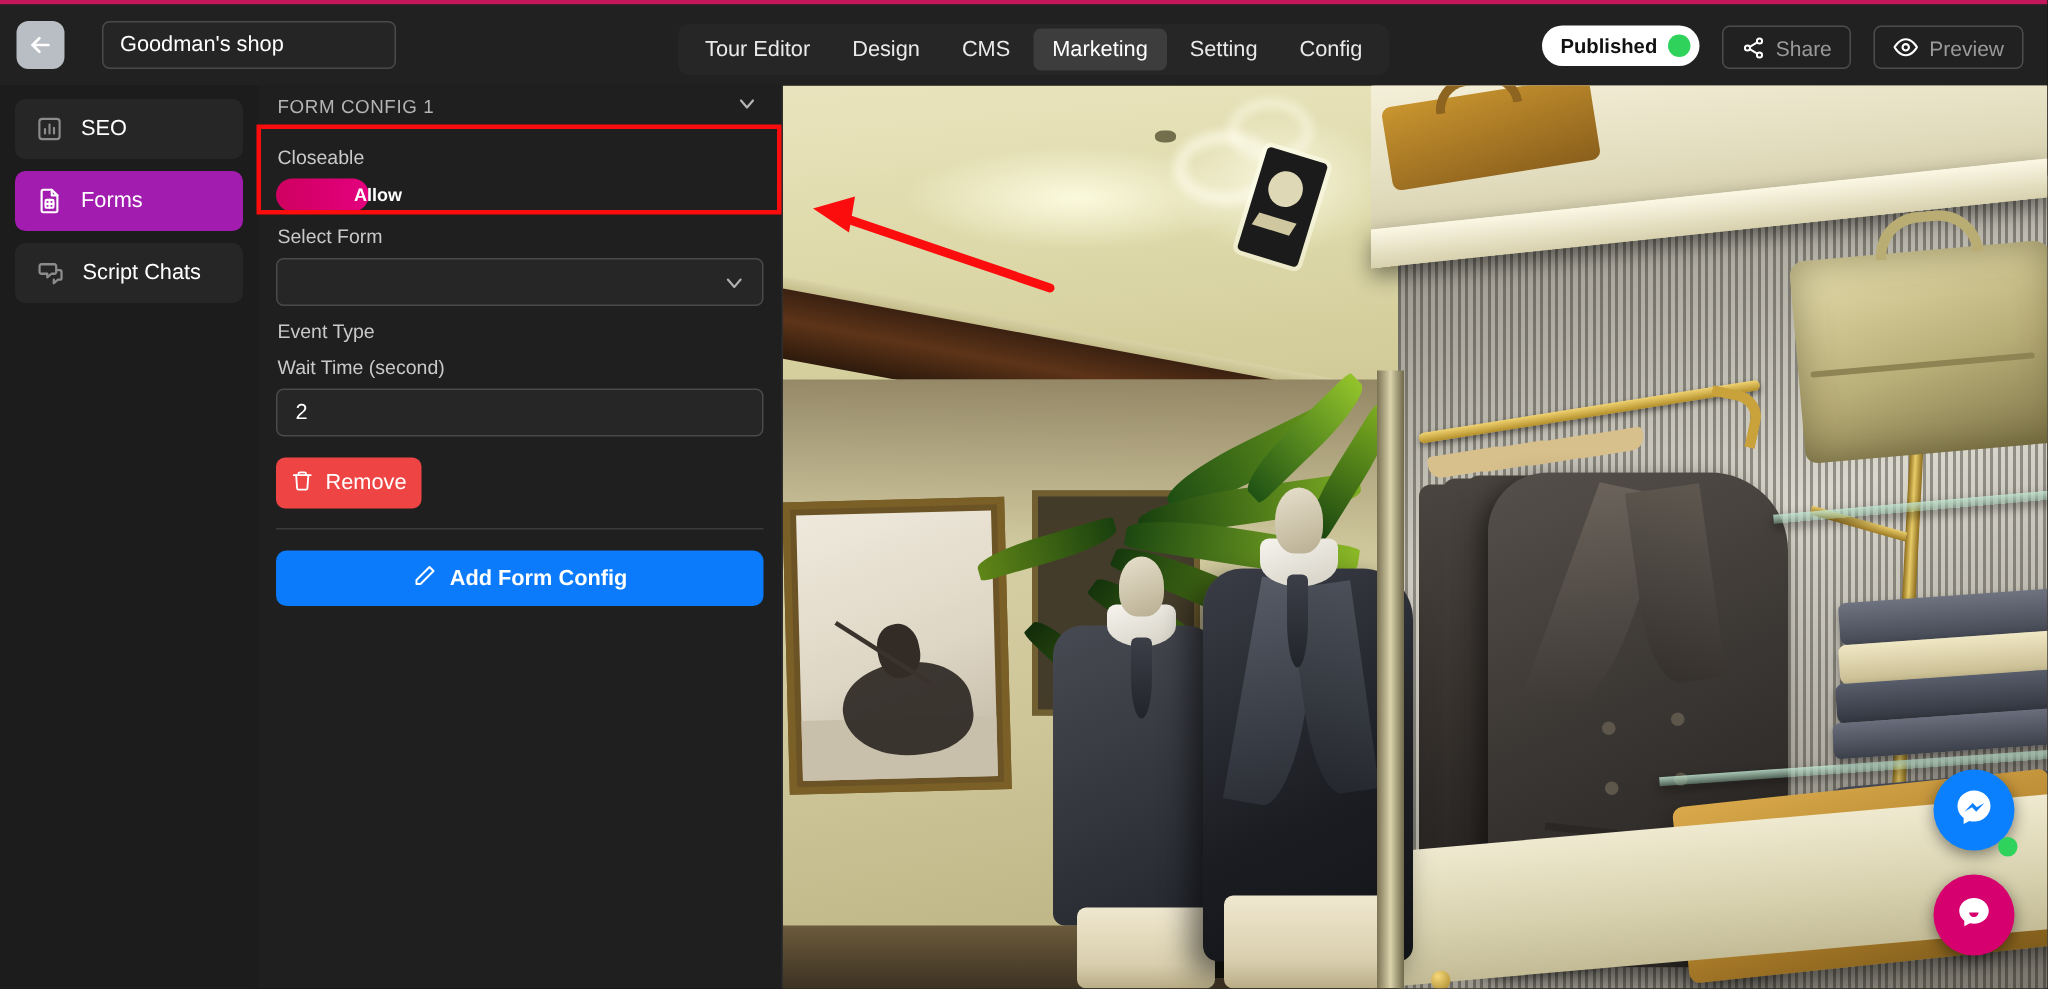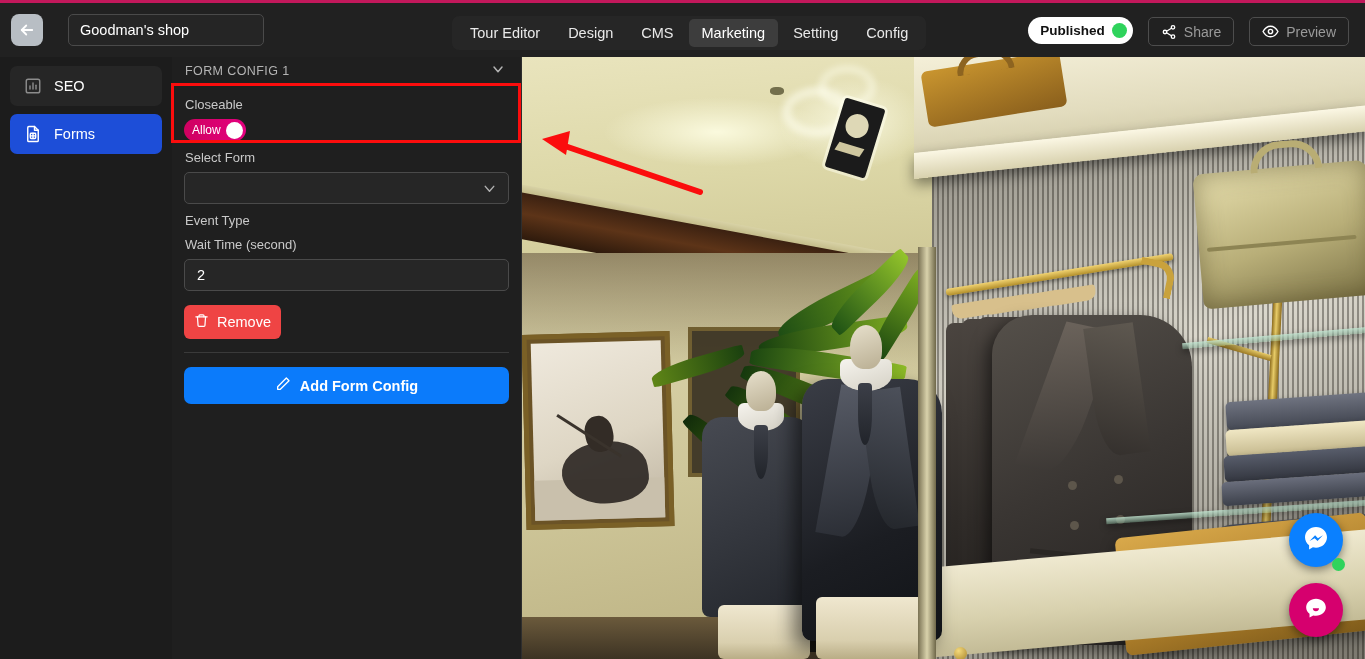--- a/index.html
+++ b/index.html
@@ -70,21 +70,21 @@
   
   .sidebar {
     position: absolute; left: 0; top: 57px; width: 172px; height: 602px;
     background: #1c1c1c; padding: 9px 10px;
   }
   .side-item {
     height: 40px; border-radius: 7px; background: #262626;
     display: flex; align-items: center; gap: 12px; padding: 0 14px;
     margin-bottom: 8px; color: #ffffff; font-size: 14.5px; cursor: pointer;
   }
-  .side-item.active { background: #1d4ed8; color: #ffffff; }
+  .side-item.active { background: #a21caf; color: #ffffff; }
   .side-item svg { display: block; flex: none; }
 
   
   .panel {
     position: absolute; left: 172px; top: 57px; width: 350px; height: 602px;
     background: #1f1f1f; border-right: 1px solid #2e2e2e;
   }
   .panel-head {
     height: 27px; display: flex; align-items: center; justify-content: space-between;
     padding: 0 15px 0 13px; color: #b4b4b4; font-size: 12.5px; letter-spacing: .4px;
@@ -93,21 +93,21 @@
   .panel-body { padding: 6px 12px 0 12px; }
   .fld-label { color: #c9c9c9; font-size: 13px; margin: 9px 0 7px 1px; }
   .fld-label.first { margin-top: 7px; }
 
   .toggle {
     width: 62px; height: 22px; border-radius: 11px;
     background: linear-gradient(90deg,#cf0160,#e4007f);
     display: flex; align-items: center; justify-content: space-between;
     padding: 0 3px 0 8px; cursor: pointer;
   }
-  .toggle-label { color: #fff; font-size: 12px; font-weight: normal; }
+  .toggle-label { color: #fff; font-size: 12px; font-weight: bold; margin-left: 44px; }
   .toggle-knob { width: 17px; height: 17px; border-radius: 50%; background: #fff; }
 
   .select, .textinput {
     height: 32px; background: #262626; border: 1px solid #4a4a4a; border-radius: 5px;
     display: flex; align-items: center; padding: 0 10px 0 12px;
     color: #ffffff; font-size: 14.5px; cursor: pointer;
   }
   .select { justify-content: space-between; }
   .textinput { cursor: text; }
   .select .chev { color: #b0b0b0; display: flex; }
@@ -515,20 +515,29 @@
           <path d="M14 2H6.5A1.5 1.5 0 0 0 5 3.5v17A1.5 1.5 0 0 0 6.5 22h11a1.5 1.5 0 0 0 1.5-1.5V7z"></path>
           <polyline points="14 2 14 7 19 7"></polyline>
           <rect x="8.5" y="11" width="7" height="7" rx="1"></rect>
           <line x1="12" y1="11" x2="12" y2="18"></line>
             <line x1="8.5" y1="14.5" x2="15.5" y2="14.5"></line>
         </svg>
       </span>
       <span>Forms</span>
     </div>
 
+    <div class="side-item">
+      <span>
+        <svg width="19" height="19" viewBox="0 0 24 24" fill="none" stroke="#8c8c8c" stroke-width="1.9" stroke-linecap="round" stroke-linejoin="round">
+          <path d="M3 4h11a1.5 1.5 0 0 1 1.5 1.5v5A1.5 1.5 0 0 1 14 12h-2.5L8 15v-3H3a1.5 1.5 0 0 1-1.5-1.5v-5A1.5 1.5 0 0 1 3 4z" transform="translate(1.5 0)"></path>
+          <path d="M18.5 9H20a1.5 1.5 0 0 1 1.5 1.5v5A1.5 1.5 0 0 1 20 17h-1.5l-3.5 3v-3"></path>
+        </svg>
+      </span>
+      <span>Script Chats</span>
+    </div>
 
   </div>
 
   <div class="panel">
 
     <div class="panel-head">
       <span>FORM CONFIG 1</span>
       <span>
         <svg width="16" height="16" viewBox="0 0 24 24" fill="none" stroke="#b4b4b4" stroke-width="2.2" stroke-linecap="round" stroke-linejoin="round">
           <polyline points="6 9 12 16 18 9"></polyline>

